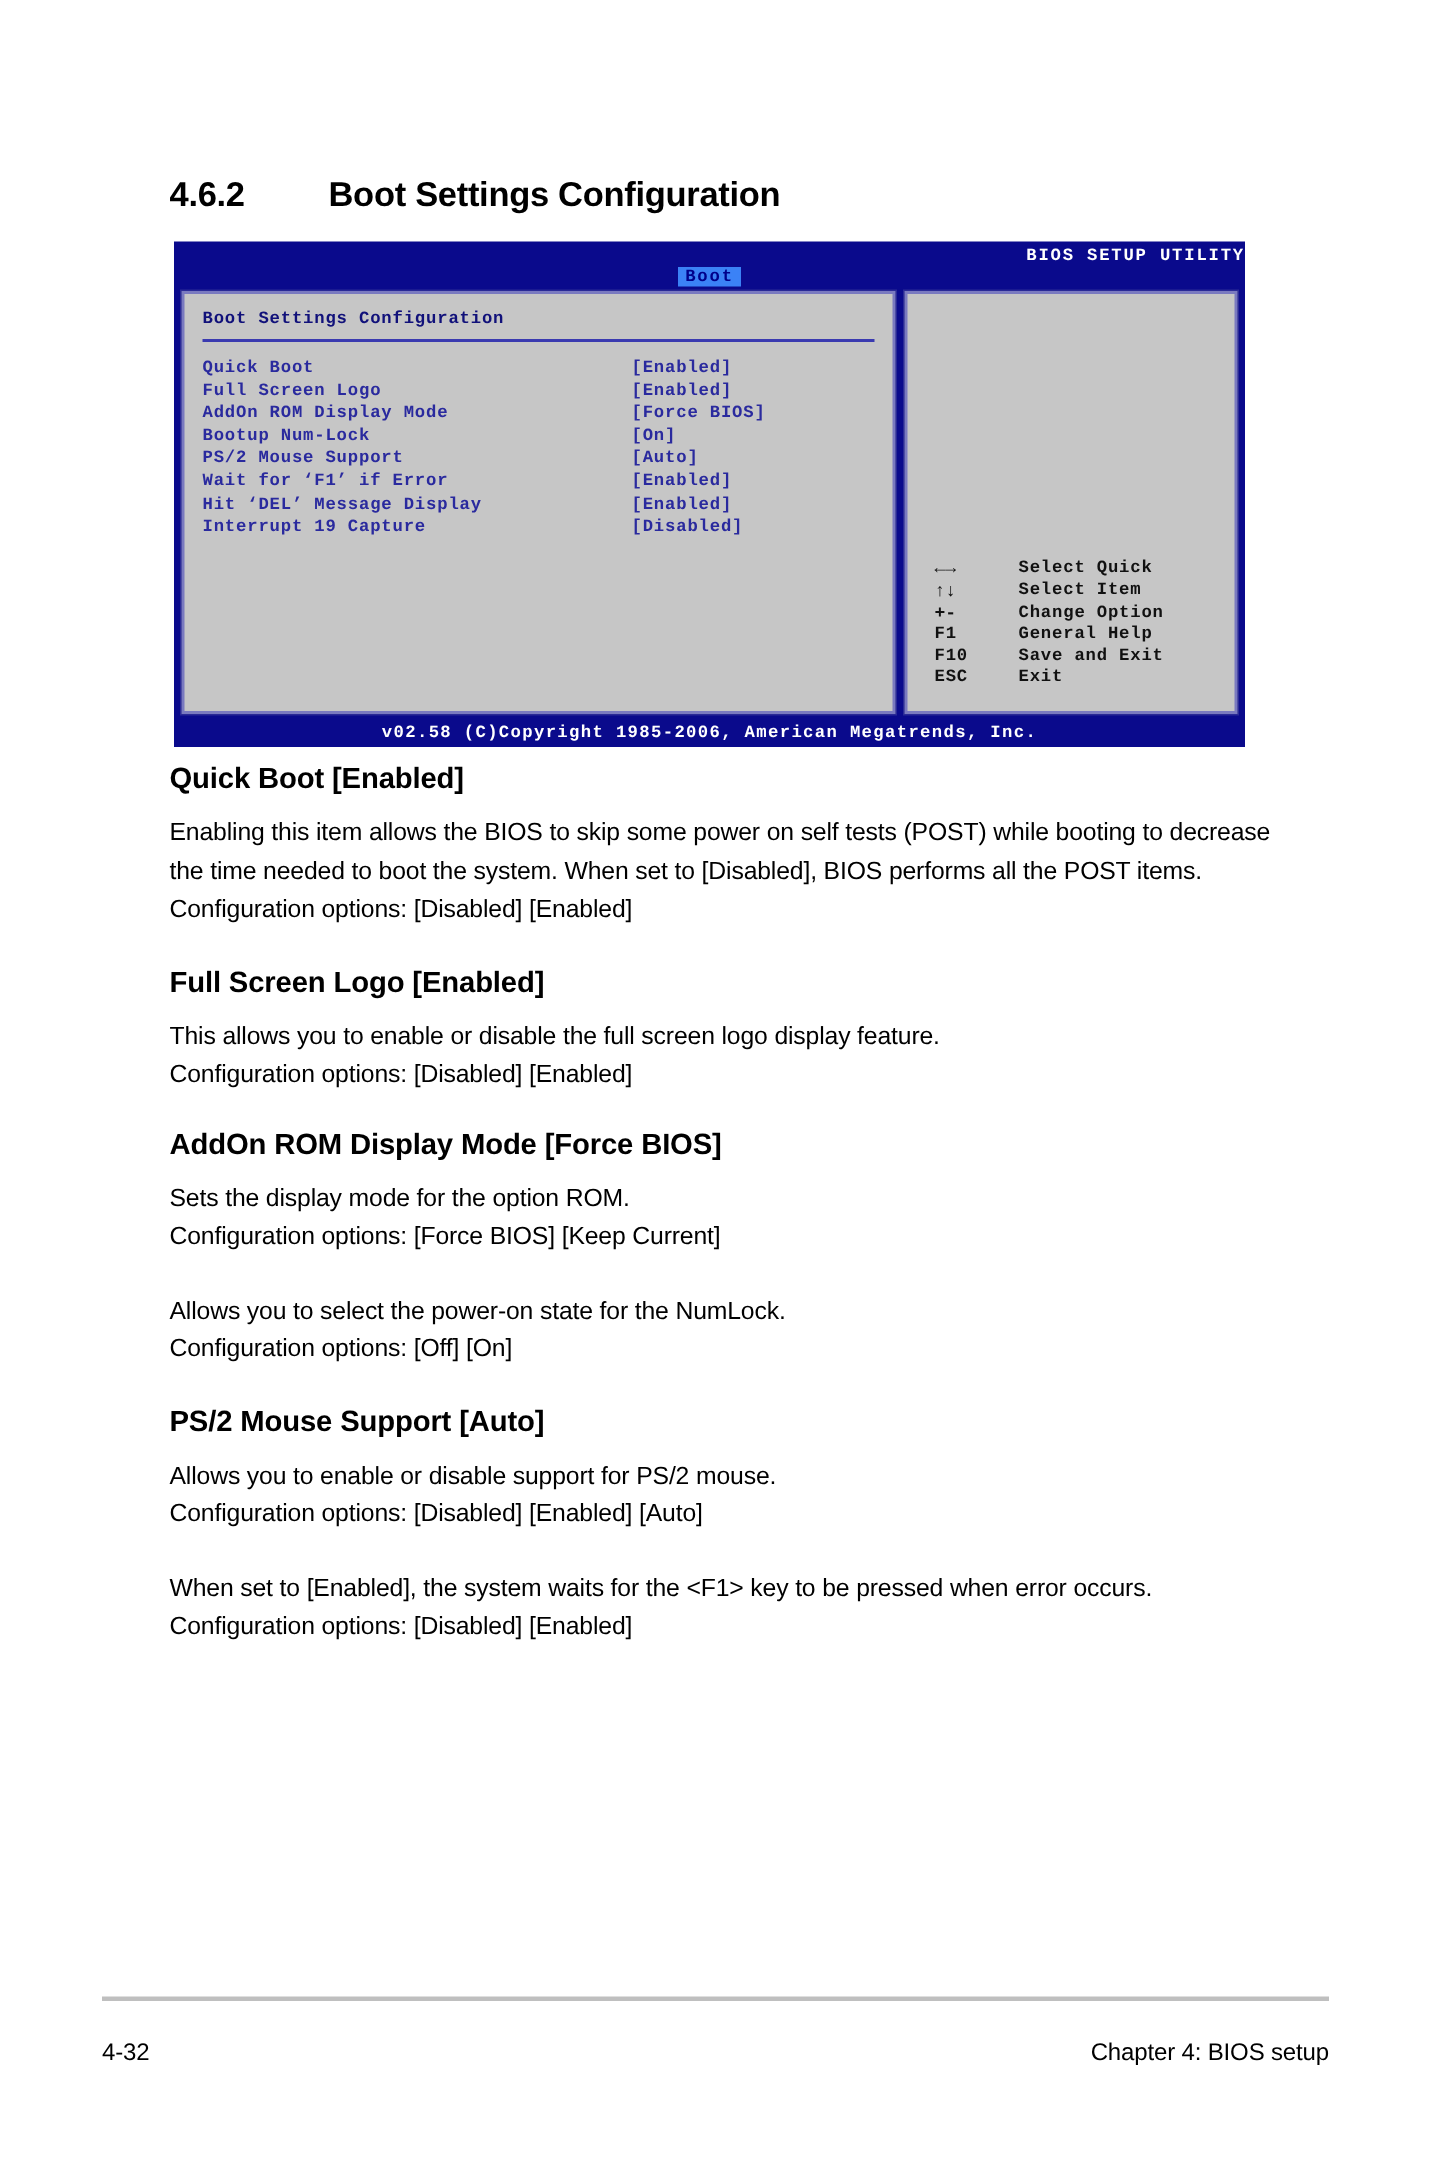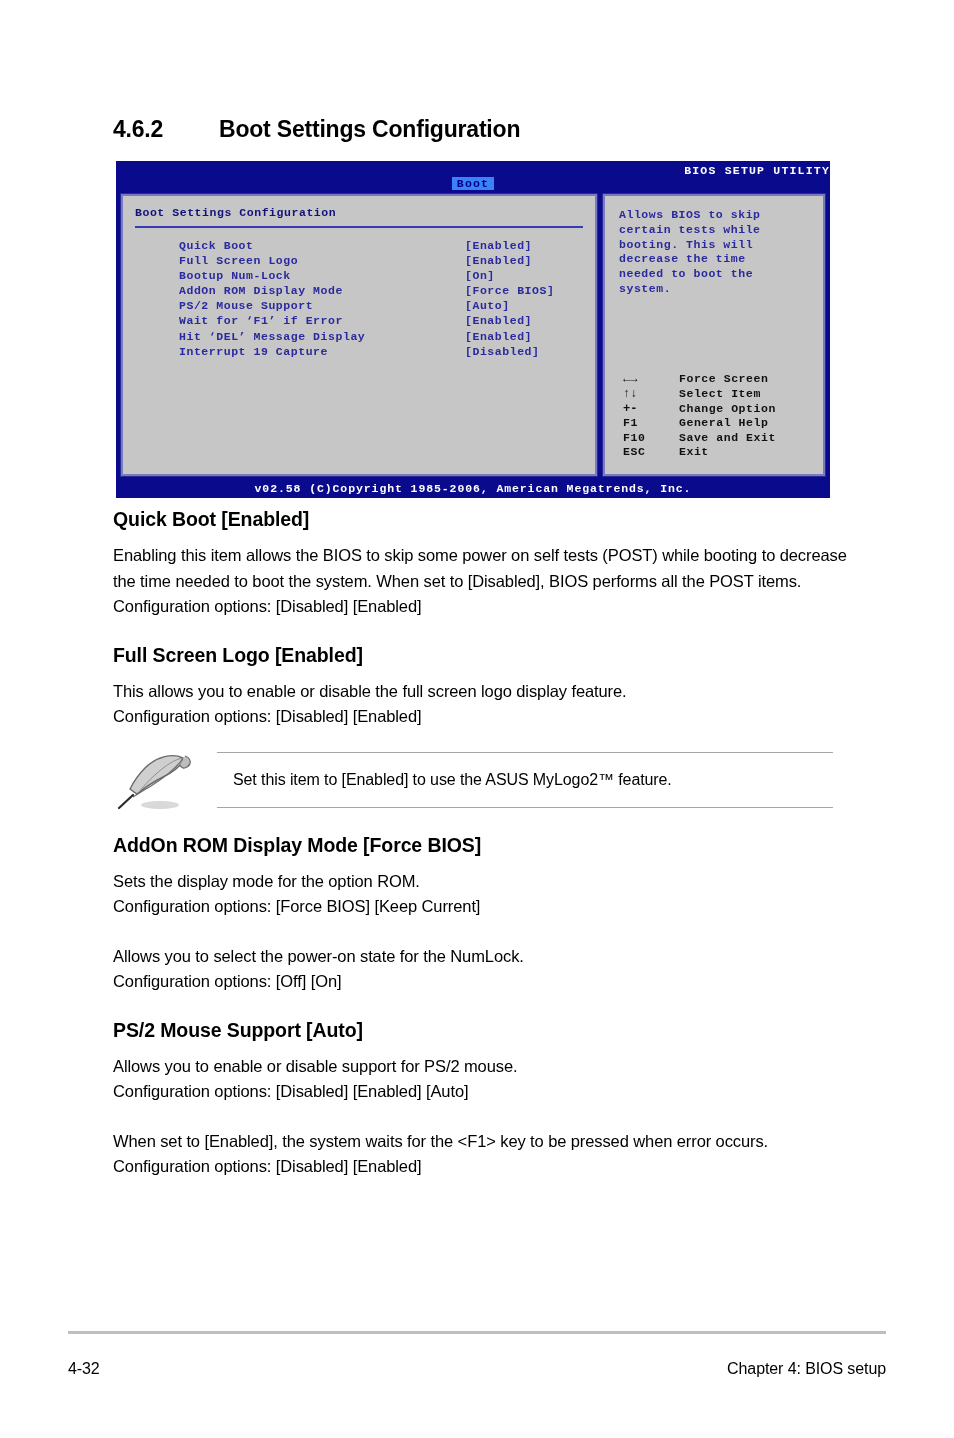--- a/index.html
+++ b/index.html
@@ -109,21 +109,21 @@
     margin: 0 0 10px 0;
   }
   .opt-row {
     display: flex;
     font-size: 11.5px;
     font-weight: bold;
     color: #2a2a9e;
     letter-spacing: 0.55px;
     line-height: 15.1px;
   }
-  .opt-name { width: 286px; flex: none; white-space: pre; margin-left: 44px; }
+  .opt-name { width: 286px; flex: none; white-space: pre; }
   .opt-val  { white-space: pre; }
 
   .help-text {
     color: #2a2a9e;
     font-size: 11.5px;
     font-weight: bold;
     letter-spacing: 0.55px;
     line-height: 14.8px;
     white-space: pre-line;
   }
@@ -256,57 +256,51 @@
       <div id="opt-list">
           <div class="opt-row">
             <span class="opt-name">Quick Boot</span>
             <span class="opt-val">[Enabled]</span>
           </div>
           <div class="opt-row">
             <span class="opt-name">Full Screen Logo</span>
             <span class="opt-val">[Enabled]</span>
           </div>
           <div class="opt-row">
+            <span class="opt-name">AddOn ROM Display Mode</span>
+            <span class="opt-val">[Force BIOS]</span>
+          </div>
+          <div class="opt-row">
             <span class="opt-name">Bootup Num-Lock</span>
             <span class="opt-val">[On]</span>
           </div>
           <div class="opt-row">
-            <span class="opt-name">AddOn ROM Display Mode</span>
-            <span class="opt-val">[Force BIOS]</span>
-          </div>
-          <div class="opt-row">
             <span class="opt-name">PS/2 Mouse Support</span>
             <span class="opt-val">[Auto]</span>
           </div>
           <div class="opt-row">
             <span class="opt-name">Wait for ‘F1’ if Error</span>
             <span class="opt-val">[Enabled]</span>
           </div>
           <div class="opt-row">
             <span class="opt-name">Hit ‘DEL’ Message Display</span>
             <span class="opt-val">[Enabled]</span>
           </div>
           <div class="opt-row">
             <span class="opt-name">Interrupt 19 Capture</span>
             <span class="opt-val">[Disabled]</span>
           </div>
         </div>
     </div>
 
     <div class="panel panel-right">
-      <div class="help-text">Allows BIOS to skip
-certain tests while
-booting. This will
-decrease the time
-needed to boot the
-system.</div>
       <div class="legend" id="legend">
           <div class="legend-row">
             <span class="legend-key arrows">←→</span>
-            <span class="legend-desc">Force Screen</span>
+            <span class="legend-desc">Select Quick</span>
           </div>
           <div class="legend-row">
             <span class="legend-key arrows">↑↓</span>
             <span class="legend-desc">Select Item</span>
           </div>
           <div class="legend-row">
             <span class="legend-key arrows">+-</span>
             <span class="legend-desc">Change Option</span>
           </div>
           <div class="legend-row">
@@ -335,34 +329,20 @@
     <div class="h-item">Quick Boot [Enabled]</div>
     <div class="p-item">Enabling this item allows the BIOS to skip some power on self tests (POST) while booting to decrease the time needed to boot the system. When set to [Disabled], BIOS performs all the POST items. Configuration options: [Disabled] [Enabled]</div>
   </div>
 
   <div class="blk-tight">
     <div class="h-item">Full Screen Logo [Enabled]</div>
     <div class="p-item">This allows you to enable or disable the full screen logo display feature.
 Configuration options: [Disabled] [Enabled]</div>
   </div>
 
-  <div class="note">
-    <div class="note-rules"></div>
-    <div class="note-icon">
-      <svg viewBox="0 0 96 62" width="96" height="62">
-        <ellipse cx="47" cy="55" rx="19" ry="4" fill="#d9d9d9"></ellipse>
-        <path d="M70 8 C60 3 44 6 32 18 C25 25 20 33 17 39 L24 44 C30 39 40 32 50 27 C62 21 70 15 70 8 Z" fill="#cfcfcf" stroke="#6b6b6b" stroke-width="1.4"></path>
-        <path d="M70 8 C64 18 52 27 38 36 C31 40 25 44 20 47" fill="none" stroke="#6b6b6b" stroke-width="1.2"></path>
-        <path d="M70 8 C62 9 52 16 43 24 C36 30 30 37 26 42" fill="none" stroke="#8f8f8f" stroke-width="1"></path>
-        <path d="M20 45 L6 58" stroke="#2b2b2b" stroke-width="2.2" stroke-linecap="round"></path>
-        <path d="M72 6 C78 8 79 14 74 17 C71 19 68 18 67 15" fill="#bdbdbd" stroke="#6b6b6b" stroke-width="1.2"></path>
-      </svg>
-    </div>
-    <div class="note-text">Set this item to [Enabled] to use the ASUS MyLogo2™ feature.</div>
-  </div>
 
   <div class="blk">
     <div class="h-item">AddOn ROM Display Mode [Force BIOS]</div>
     <div class="p-item">Sets the display mode for the option ROM.
 Configuration options: [Force BIOS] [Keep Current]</div>
   </div>
 
   <div class="blk">
     <div class="p-item">Allows you to select the power-on state for the NumLock.
 Configuration options: [Off] [On]</div>

